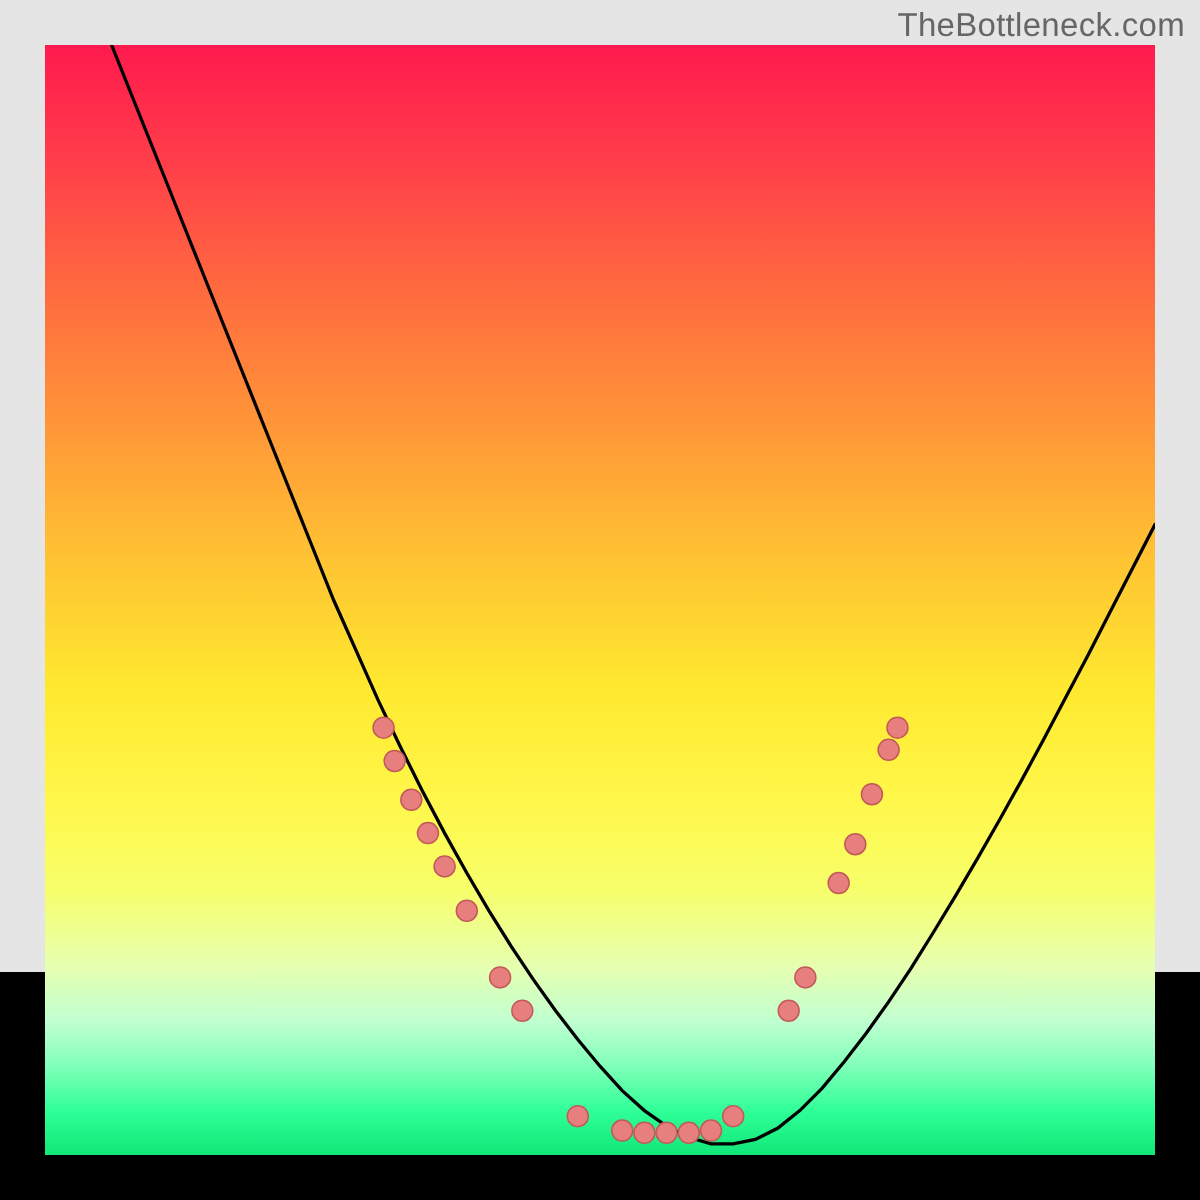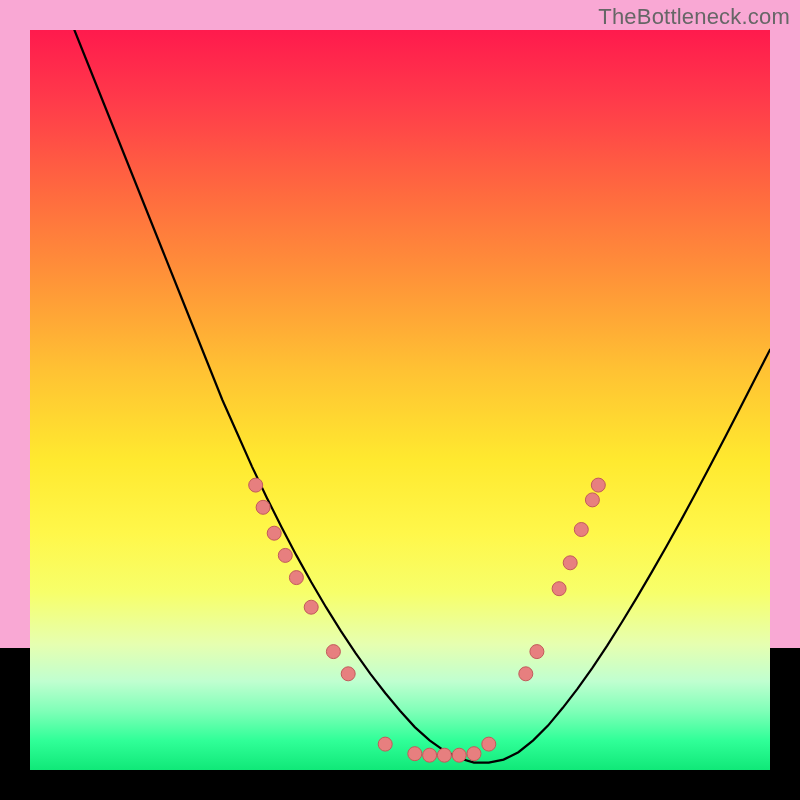--- a/index.html
+++ b/index.html
@@ -10,21 +10,21 @@
     overflow: hidden;
     background: #000;
     font-family: Arial, Helvetica, sans-serif;
   }
   .frame {
     position: absolute;
     top: 0;
     left: 0;
     width: 800px;
     height: 648px;
-    background: #f9a8d4;
+    background: #e5e5e5;
   }
   .plot {
     position: absolute;
     top: 30px;
     left: 30px;
     width: 740px;
     height: 740px;
     background: linear-gradient(
       to bottom,
       #ff1a4d 0%,

